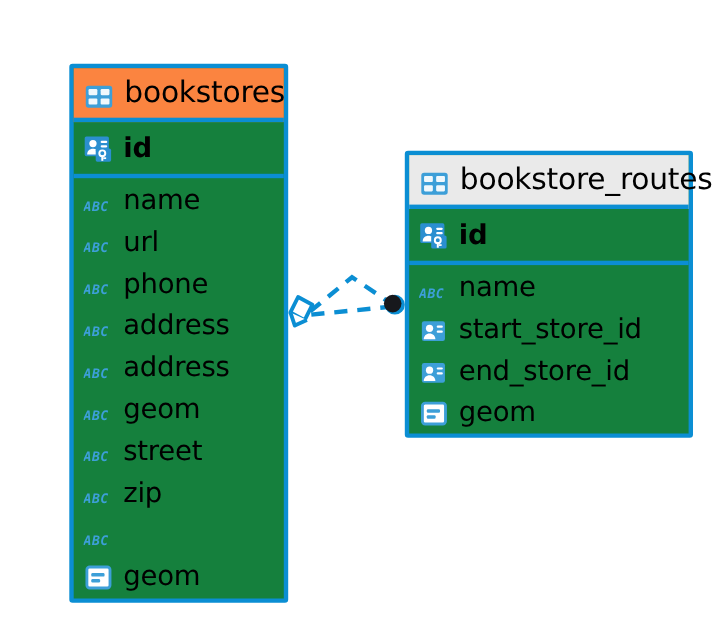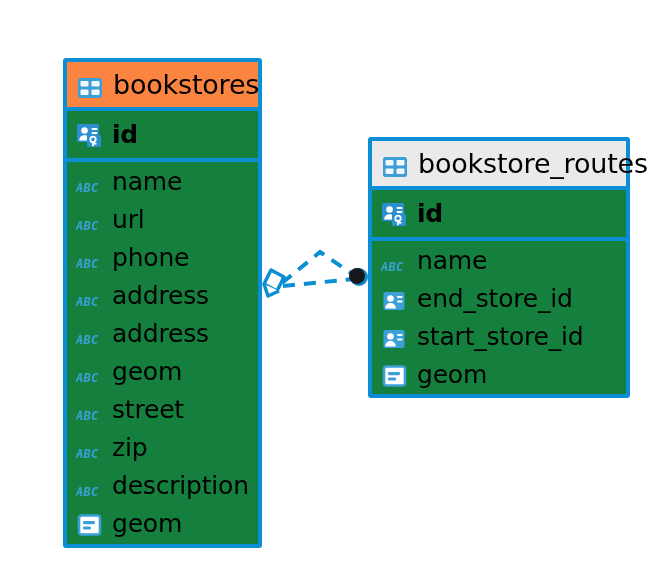--- a/index.html
+++ b/index.html
@@ -220,21 +220,20 @@
         </span>
         <span class="field-label">zip</span>
       </div>
 
       <div class="field-row">
         <span class="icon">
           <svg width="28" height="16" viewBox="0 0 28 16">
             <text x="0" y="12.5" font-family="'DejaVu Sans Mono', monospace" font-size="12" font-weight="bold" fill="#3d9fd8" letter-spacing="0.3">ABC</text>
           </svg>
         </span>
-        <span class="field-label">description</span>
       </div>
 
       <div class="field-row">
         <span class="icon">
           <svg width="26" height="24" viewBox="0 0 26 24">
             <rect x="2" y="2.5" width="21" height="19" rx="2.5" fill="#ffffff" stroke="#3d9fd8" stroke-width="2.6"></rect>
             <rect x="6" y="8" width="12" height="3.2" rx="1.1" fill="#3d9fd8"></rect>
             <rect x="6" y="13.4" width="8" height="3.2" rx="1.1" fill="#3d9fd8"></rect>
           </svg>
         </span>
@@ -292,34 +291,34 @@
       <div class="field-row">
         <span class="icon">
           <svg width="26" height="22" viewBox="0 0 26 22">
             <rect x="1.5" y="2" width="21" height="18" rx="2" fill="#3d9fd8"></rect>
             <circle cx="8.5" cy="8.5" r="3.3" fill="#ffffff"></circle>
             <path d="M3.2 18.4c0-3.3 2.4-5.3 5.3-5.3s5.3 2 5.3 5.3z" fill="#ffffff"></path>
             <rect x="15" y="6" width="5.6" height="2" rx="1" fill="#ffffff"></rect>
             <rect x="15" y="10.5" width="5.6" height="2" rx="1" fill="#ffffff"></rect>
           </svg>
         </span>
-        <span class="field-label">end_store_id</span>
+        <span class="field-label">start_store_id</span>
       </div>
 
       <div class="field-row">
         <span class="icon">
           <svg width="26" height="22" viewBox="0 0 26 22">
             <rect x="1.5" y="2" width="21" height="18" rx="2" fill="#3d9fd8"></rect>
             <circle cx="8.5" cy="8.5" r="3.3" fill="#ffffff"></circle>
             <path d="M3.2 18.4c0-3.3 2.4-5.3 5.3-5.3s5.3 2 5.3 5.3z" fill="#ffffff"></path>
             <rect x="15" y="6" width="5.6" height="2" rx="1" fill="#ffffff"></rect>
             <rect x="15" y="10.5" width="5.6" height="2" rx="1" fill="#ffffff"></rect>
           </svg>
         </span>
-        <span class="field-label">start_store_id</span>
+        <span class="field-label">end_store_id</span>
       </div>
 
       <div class="field-row">
         <span class="icon">
           <svg width="26" height="24" viewBox="0 0 26 24">
             <rect x="2" y="2.5" width="21" height="19" rx="2.5" fill="#ffffff" stroke="#3d9fd8" stroke-width="2.6"></rect>
             <rect x="6" y="8" width="12" height="3.2" rx="1.1" fill="#3d9fd8"></rect>
             <rect x="6" y="13.4" width="8" height="3.2" rx="1.1" fill="#3d9fd8"></rect>
           </svg>
         </span>

